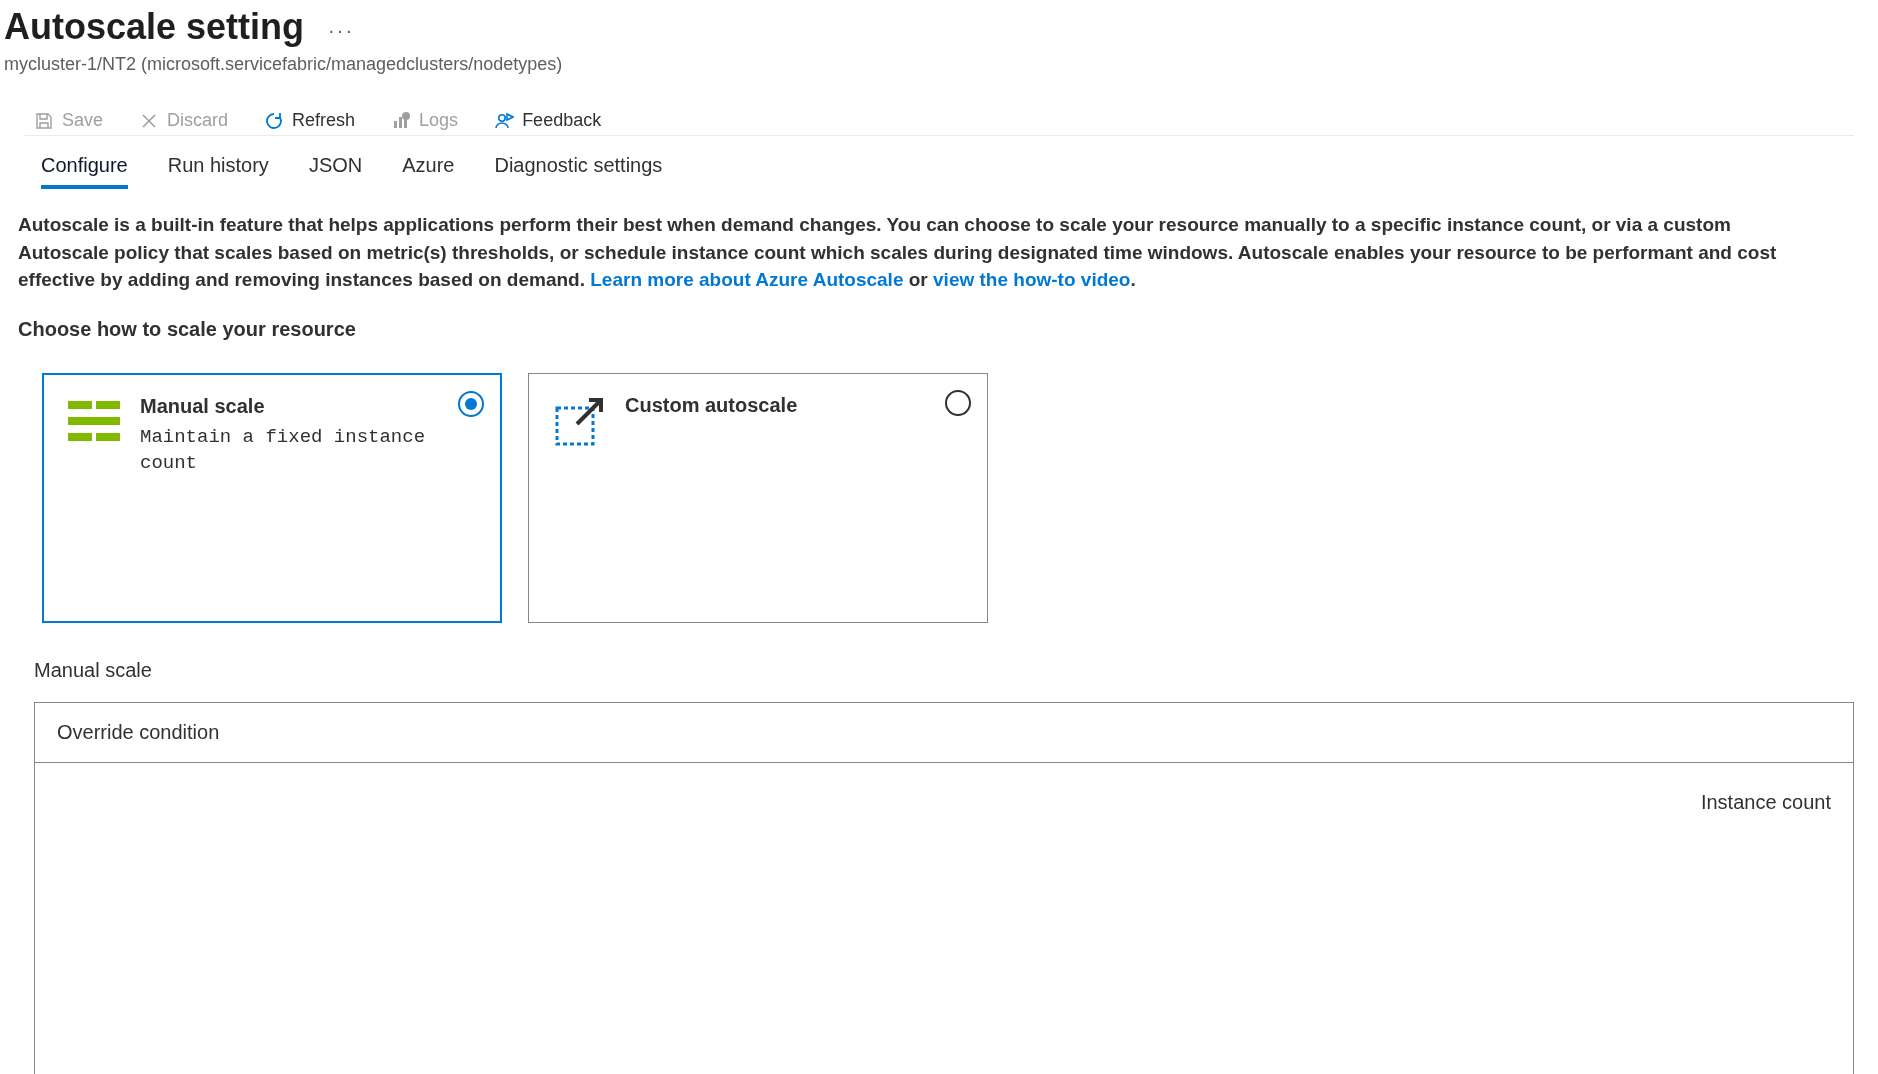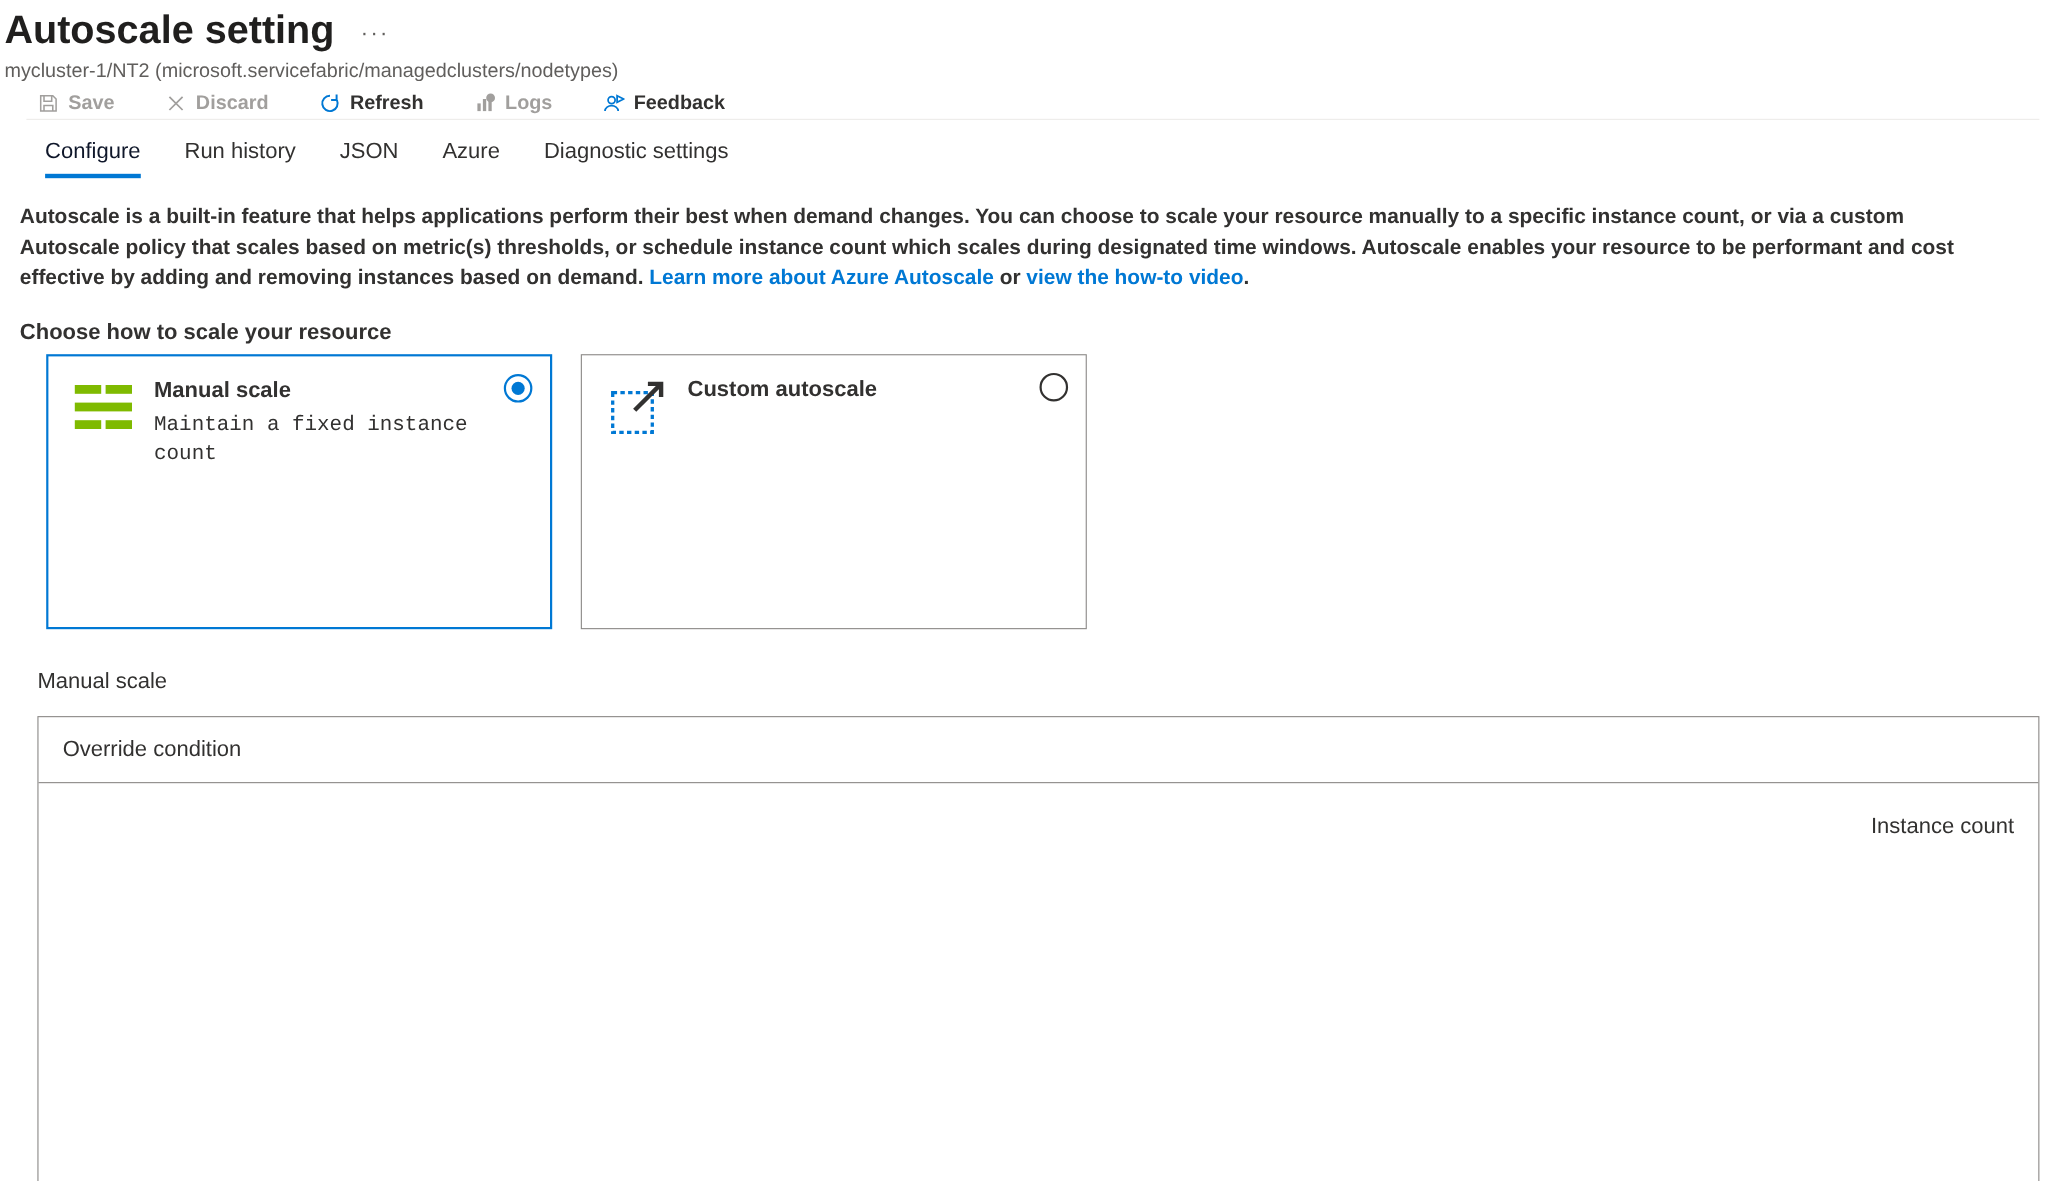--- a/index.html
+++ b/index.html
@@ -28,29 +28,28 @@
     color: #605e5c;
     letter-spacing: 2px;
     cursor: pointer;
     position: relative;
     top: -6px;
   }
   .breadcrumb {
     font-size: 18px;
     color: #605e5c;
     margin-top: 6px;
-    margin-bottom: 4px;
+    margin-bottom: 31px;
   }
   .toolbar {
     display: flex;
     align-items: center;
-    gap: 26px;
+    gap: 16px;
     border-bottom: 1px solid #edebe9;
     margin-left: 20px;
-    font-weight: bold;
   }
   .tb-btn {
     display: inline-flex;
     align-items: center;
     gap: 8px;
     font-size: 18px;
     padding: 4px 10px;
     cursor: pointer;
     color: #323130;
   }
@@ -84,21 +83,21 @@
     margin-bottom: 24px;
     max-width: 1780px;
     margin-left: 14px;
     font-weight: bold;
   }
   .intro a { color: #0078d4; text-decoration: none; }
 
   .section-title {
     font-size: 20px;
     font-weight: 700;
-    margin-bottom: 8px;
+    margin-bottom: 32px;
     margin-left: 14px;
   }
 
   .scale-cards {
     display: flex;
     gap: 26px;
     margin-left: 38px;
     margin-bottom: 36px;
   }
   .scale-card {

